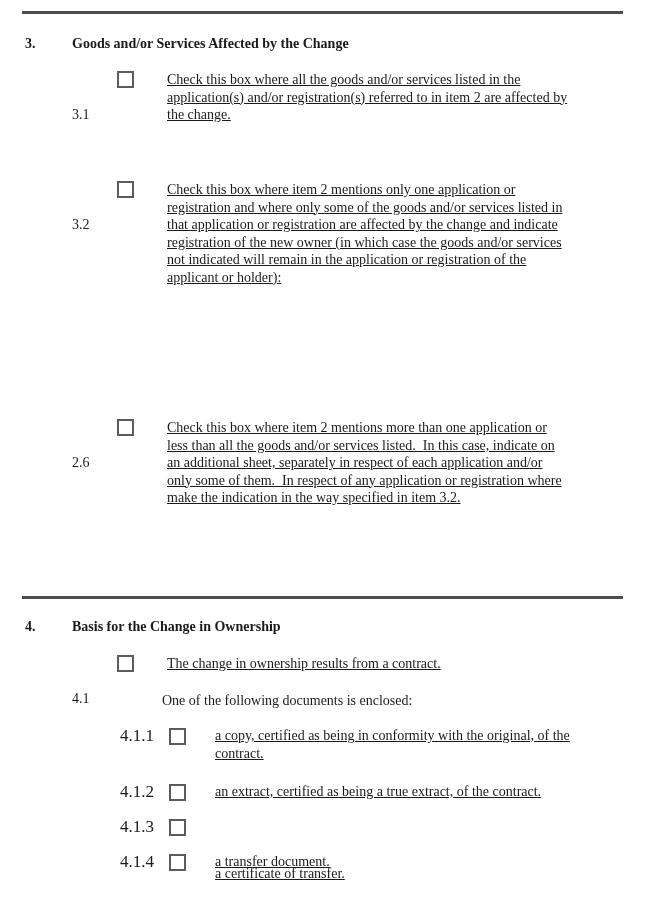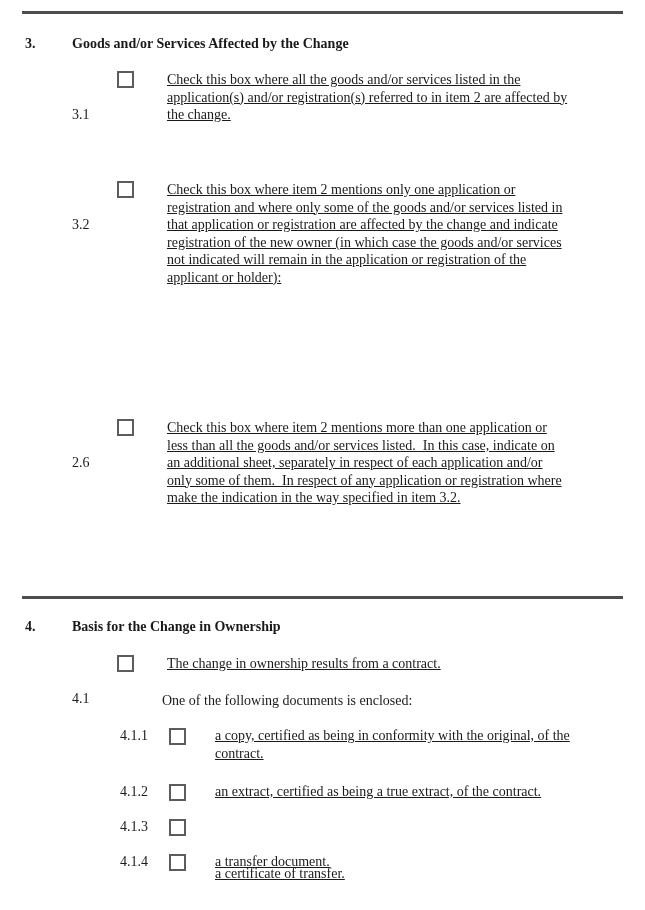--- a/index.html
+++ b/index.html
@@ -39,21 +39,21 @@
     position: absolute;
     left: 72px;
     font-size: 14px;
     line-height: 17.5px;
     white-space: pre;
     margin-top: 35px;
   }
   .sub-num {
     position: absolute;
     left: 120px;
-    font-size: 14px;
+    font-size: 17px;
     line-height: 17.5px;
     white-space: pre;
     text-align: right;
   }
   .checkbox {
     position: absolute;
     width: 17px;
     height: 17px;
     box-sizing: border-box;
     border: 2px solid #5c5c5c;

